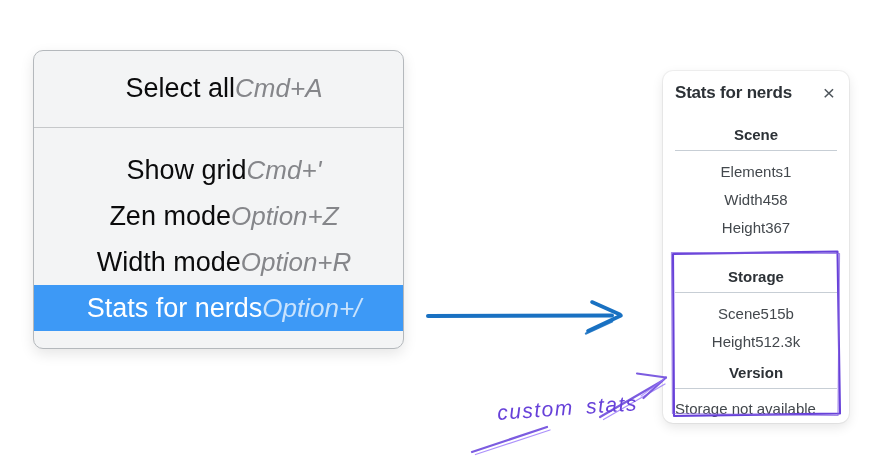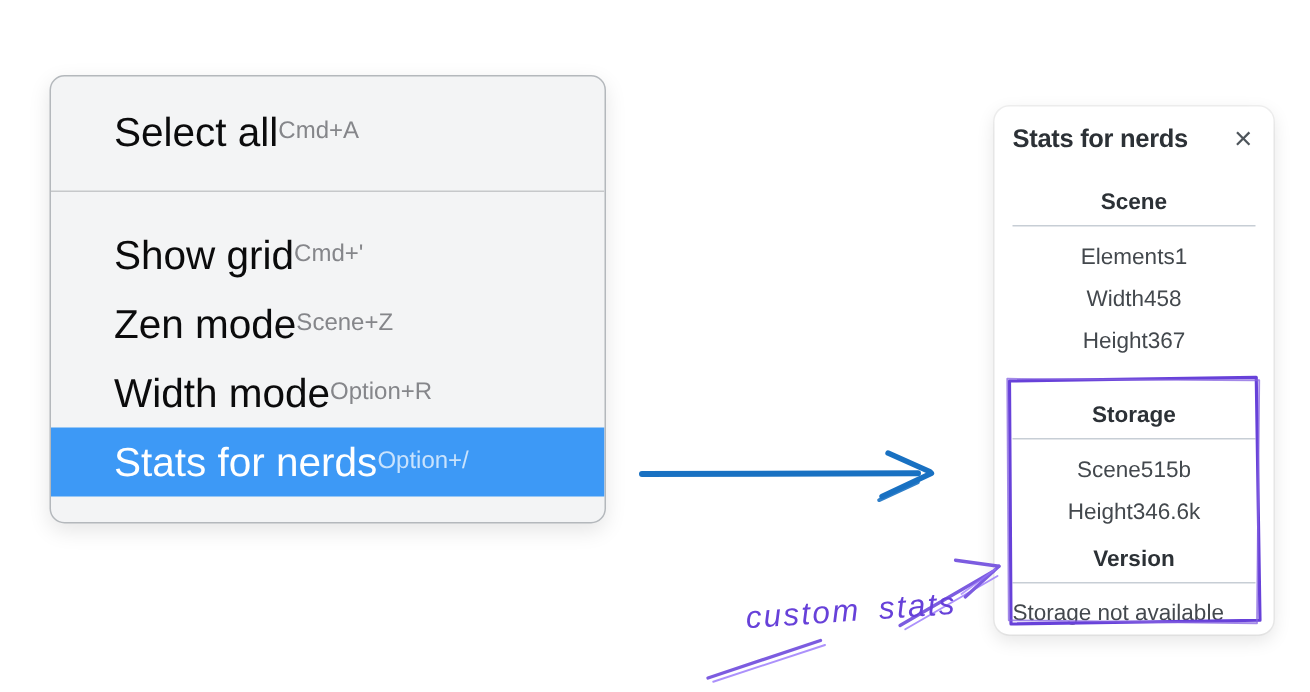--- a/index.html
+++ b/index.html
@@ -28,29 +28,30 @@
   .menu-section.top { padding: 14px 0 16px 0; }
   .menu-section.main { padding: 19px 0 17px 0; }
   .menu-divider {
     height: 0;
     border-top: 1px solid #c6c8ca;
   }
   .menu-item {
     height: 46px;
     display: flex;
     align-items: center;
-    justify-content: flex-start;
+    justify-content: center;
     padding: 0 31px 0 42px;
     font-size: 27px;
     color: #0b0b0c;
     cursor: default;
   }
   .menu-item .shortcut {
-    font-size: 16px;
+    font-size: 26px;
     color: #85868a;
+    font-style: italic;
   }
   .menu-item.highlighted {
     background: #3d99f6;
     color: #ffffff;
   }
   .menu-item.highlighted .shortcut {
     color: rgba(255,255,255,0.72);
   }
 
   
@@ -154,21 +155,21 @@
       </div>
     </div>
     <div class="menu-divider"></div>
     <div class="menu-section main">
       <div class="menu-item">
         <span class="label">Show grid</span>
         <span class="shortcut">Cmd+'</span>
       </div>
       <div class="menu-item">
         <span class="label">Zen mode</span>
-        <span class="shortcut">Scene+Z</span>
+        <span class="shortcut">Option+Z</span>
       </div>
       <div class="menu-item">
         <span class="label">Width mode</span>
         <span class="shortcut">Option+R</span>
       </div>
       <div class="menu-item highlighted">
         <span class="label">Stats for nerds</span>
         <span class="shortcut">Option+/</span>
       </div>
     </div>
@@ -199,21 +200,21 @@
 
     <div class="section sec-storage">
       <div class="section-heading">Storage</div>
       <div class="hr"></div>
       <div class="stat-row">
         <span>Scene</span>
         <span>515b</span>
       </div>
       <div class="stat-row">
         <span>Height</span>
-        <span>346.6k</span>
+        <span>512.3k</span>
       </div>
     </div>
 
     <div class="section sec-version">
       <div class="section-heading">Version</div>
       <div class="hr"></div>
       <div class="stat-note">Storage not available</div>
     </div>
   </div>
 

